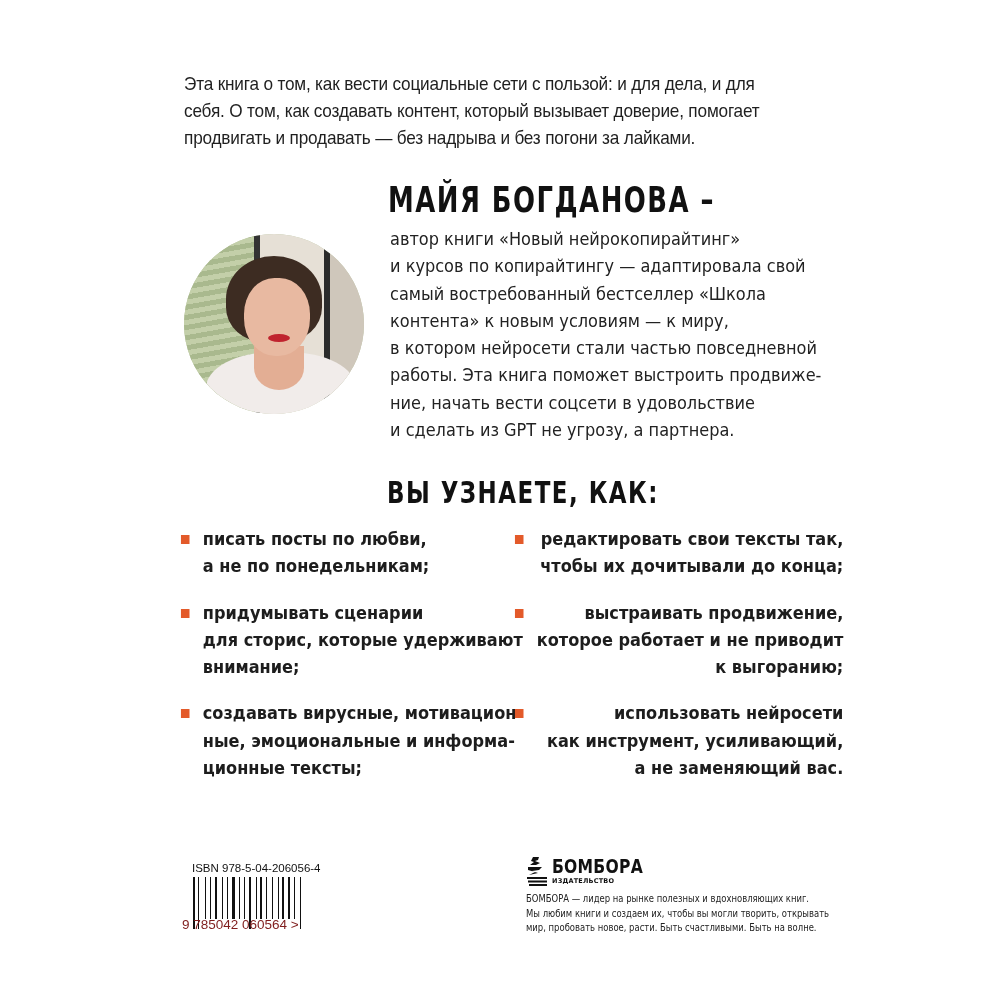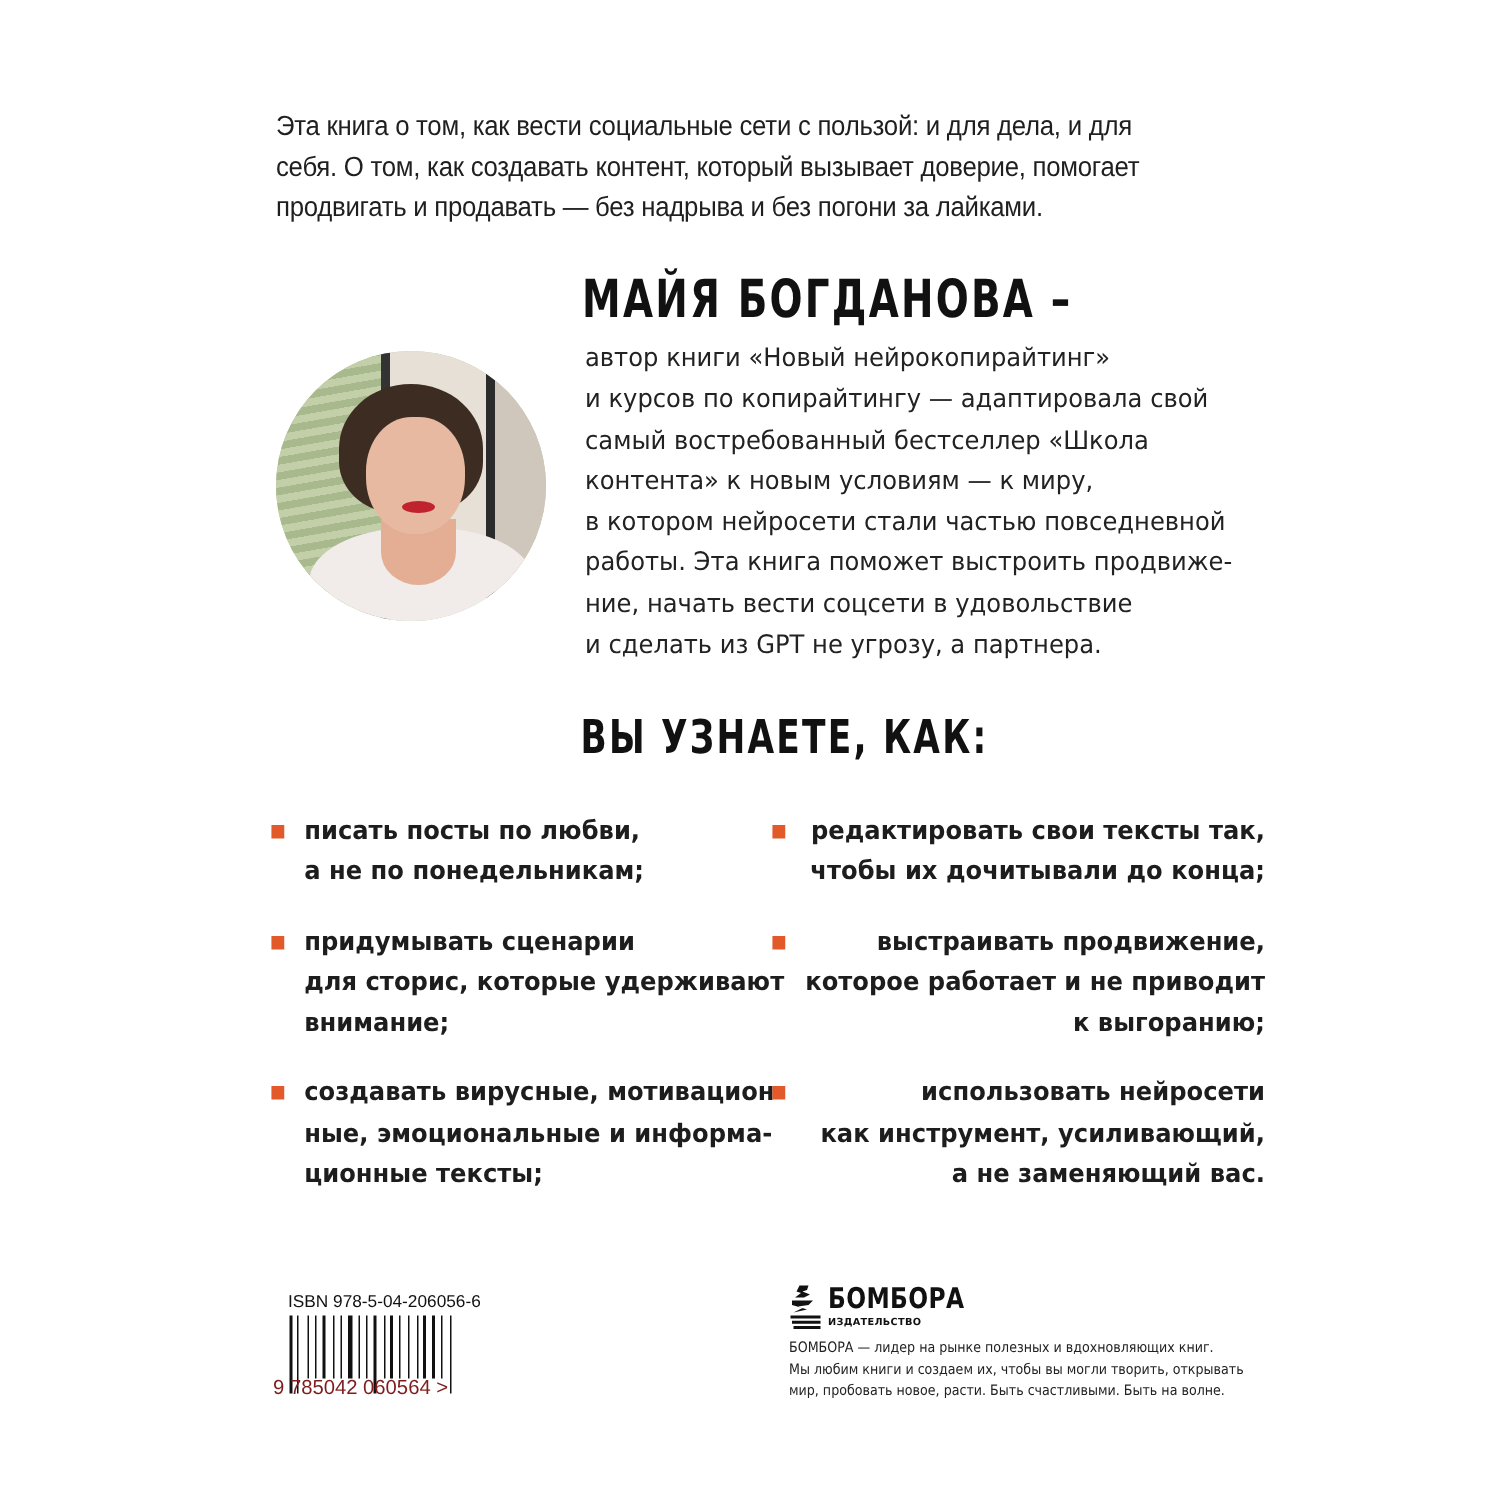--- a/index.html
+++ b/index.html
@@ -11,21 +11,21 @@
     .author-bio span { display: block; white-space: nowrap; }
     .photo { position: absolute; left: 184px; top: 234px; width: 180px; height: 180px; border-radius: 50%; overflow: hidden; background: #b9c4a0; }
     .photo .bg-green { position: absolute; left: 0; top: 0; width: 70px; height: 180px; background: repeating-linear-gradient(170deg, #a9b98e 0px, #a9b98e 5px, #c3cfa9 5px, #c3cfa9 10px); }
     .photo .bg-door { position: absolute; left: 70px; top: 0; width: 110px; height: 180px; background: linear-gradient(90deg, #333 0 6px, #e6e0d6 6px 70px, #2b2b2b 70px 76px, #cfc7bb 76px); }
     .photo .hair { position: absolute; left: 42px; top: 22px; width: 96px; height: 86px; border-radius: 50% 50% 40% 40%; background: #3d2c22; }
     .photo .face { position: absolute; left: 60px; top: 44px; width: 66px; height: 78px; border-radius: 46% 46% 48% 48%; background: #e8b9a1; }
     .photo .lips { position: absolute; left: 84px; top: 100px; width: 22px; height: 8px; border-radius: 50%; background: #c0232e; }
     .photo .body { position: absolute; left: 22px; top: 118px; width: 150px; height: 80px; border-radius: 45% 45% 0 0; background: #f1ecea; }
     .photo .neck { position: absolute; left: 70px; top: 112px; width: 50px; height: 44px; border-radius: 0 0 50% 50%; background: #e3ae94; }
     .learn-title { position: absolute; left: 387px; top: 474px; font-family: "DejaVu Sans", sans-serif; font-weight: bold; font-size: 31px; letter-spacing: 2px; color: #111; transform: scaleX(0.74); transform-origin: left top; white-space: nowrap; }
-    .col { position: absolute; top: 541px; }
+    .col { position: absolute; top: 526px; }
     .col.left { left: 180px; }
     .col.right { left: 514px; text-align: right; }
     .item { position: relative; padding-left: 24px; margin-bottom: 19px; font-family: "DejaVu Sans", sans-serif; font-weight: bold; font-size: 17px; line-height: 27.3px; color: #1d1d1d; transform: scaleX(0.95); transform-origin: left top; }
     .item span { display: block; white-space: nowrap; }
     .bullet { position: absolute; left: 1px; top: 9px; width: 9px; height: 9px; background: #e35a2a; }
     .isbn { position: absolute; left: 192px; top: 862px; font-family: "Liberation Sans", sans-serif; font-size: 11.5px; color: #111; white-space: nowrap; }
     .barcode { position: absolute; left: 193px; top: 877px; width: 122px; height: 48px; display: flex; align-items: stretch; }
     .barcode i { display: block; background: #111; margin-right: 1.4px; }
     .barcode-digits { position: absolute; left: 182px; top: 917px; font-family: "Liberation Sans", sans-serif; font-size: 13.5px; color: #7f1d1d; white-space: pre; background: transparent; }
     .logo { position: absolute; left: 526px; top: 856px; display: flex; align-items: flex-start; }
@@ -103,21 +103,21 @@
     <span>к выгоранию;</span>
   </div>
   <div class="item">
     <div class="bullet"></div>
     <span>использовать нейросети</span>
     <span>как инструмент, усиливающий,</span>
     <span>а не заменяющий вас.</span>
   </div>
 </div>
 
-<div class="isbn">ISBN 978-5-04-206056-6</div>
+<div class="isbn">ISBN 978-5-04-206056-4</div>
 <div class="barcode" id="barcode">
     <i style="width: 1.8px; height: 52px;"></i>
     <i style="width: 0.9px; background: transparent; height: 52px;"></i>
     <i style="width: 0.9px; height: 52px;"></i>
     <i style="width: 2.7px; background: transparent; height: 42px;"></i>
     <i style="width: 0.9px; height: 42px;"></i>
     <i style="width: 1.8px; background: transparent; height: 42px;"></i>
     <i style="width: 0.9px; height: 42px;"></i>
     <i style="width: 0.9px; background: transparent; height: 42px;"></i>
     <i style="width: 1.8px; height: 42px;"></i>

